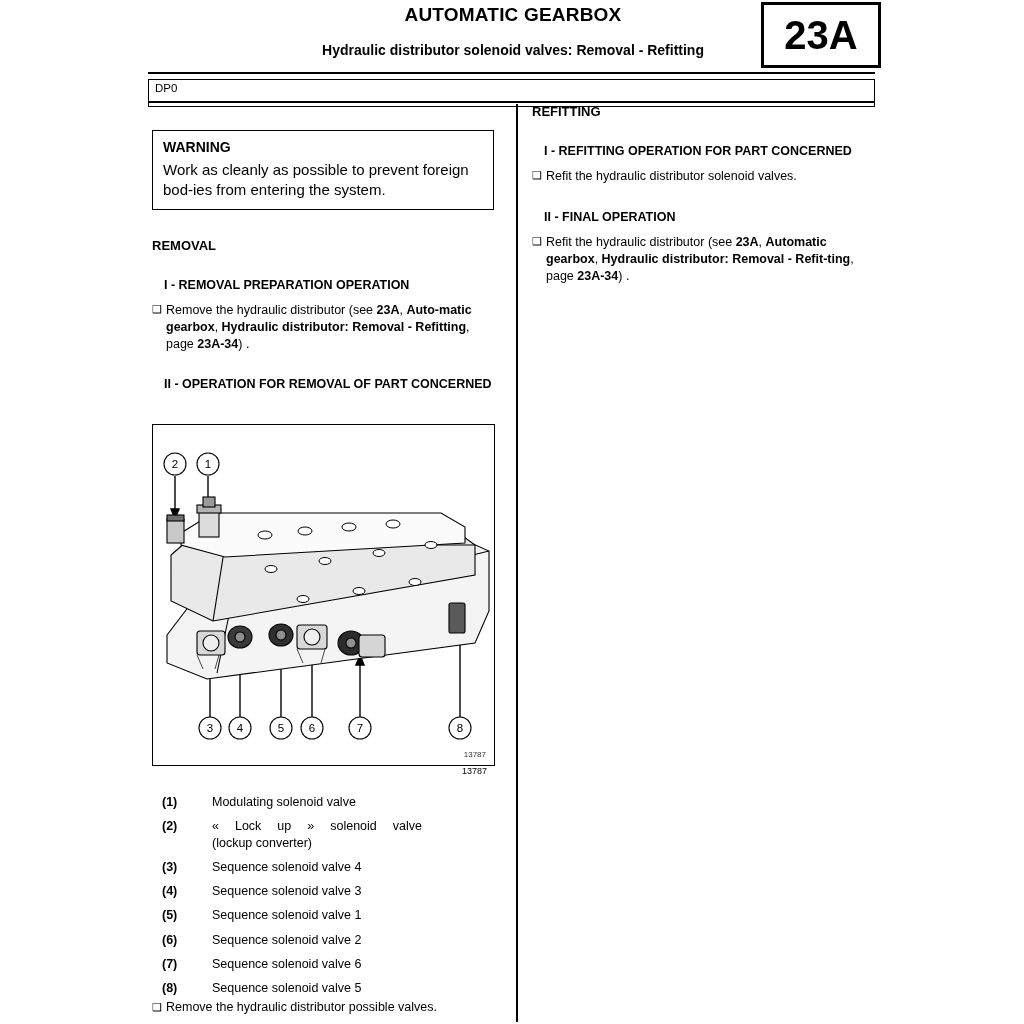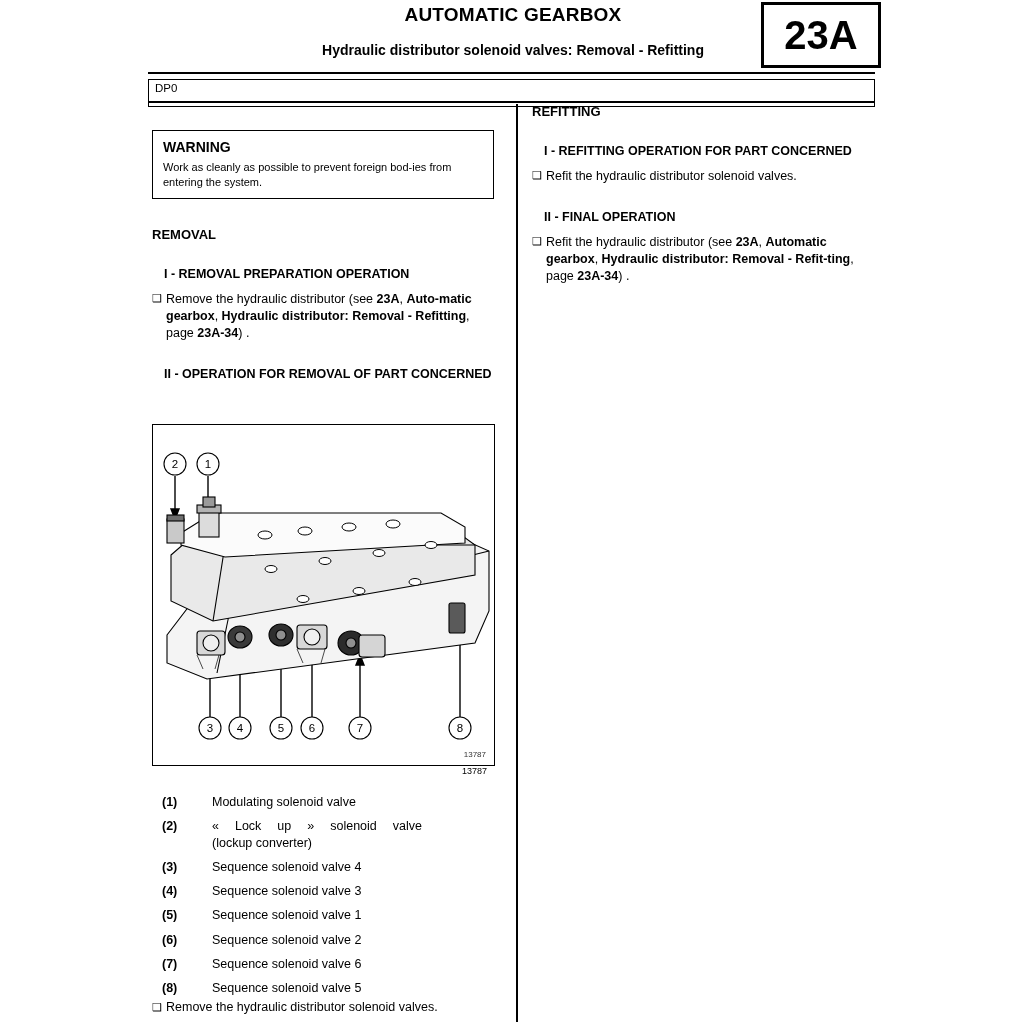--- a/index.html
+++ b/index.html
@@ -113,21 +113,21 @@
     width: 342px;
     padding: 8px 10px 9px 10px;
     margin-top: 20px;
   }
   .warning-box .wtitle {
     font-size: 14px;
     font-weight: bold;
     margin-bottom: 5px;
   }
   .warning-box .wtext {
-    font-size: 11px;
+    font-size: 15px;
     line-height: 1.32;
   }
   h2.section {
     font-size: 13px;
     font-weight: bold;
     margin: 28px 0 0 0;
   }
   h3.sub {
     font-size: 12.5px;
     font-weight: bold;
@@ -415,21 +415,21 @@
       <div class="legend-label">Sequence solenoid valve 6</div>
     </div>
     <div class="legend-row">
       <div class="legend-num">(8)</div>
       <div class="legend-label">Sequence solenoid valve 5</div>
     </div>
   </div>
 
   <div class="final-bullet">
     <div class="bullet-mark ck">❑</div>
-    <div class="bullet-text">Remove the hydraulic distributor solenoid valves.</div>
+    <div class="bullet-text">Remove the hydraulic distributor possible valves.</div>
   </div>
 
   <div class="right-col">
     <h2 class="section">REFITTING</h2>
 
     <h3 class="sub">I - REFITTING OPERATION FOR PART CONCERNED</h3>
 
     <div class="bullet-row">
       <div class="bullet-mark ck">❑</div>
       <div class="bullet-text">Refit the hydraulic distributor solenoid valves.</div>

